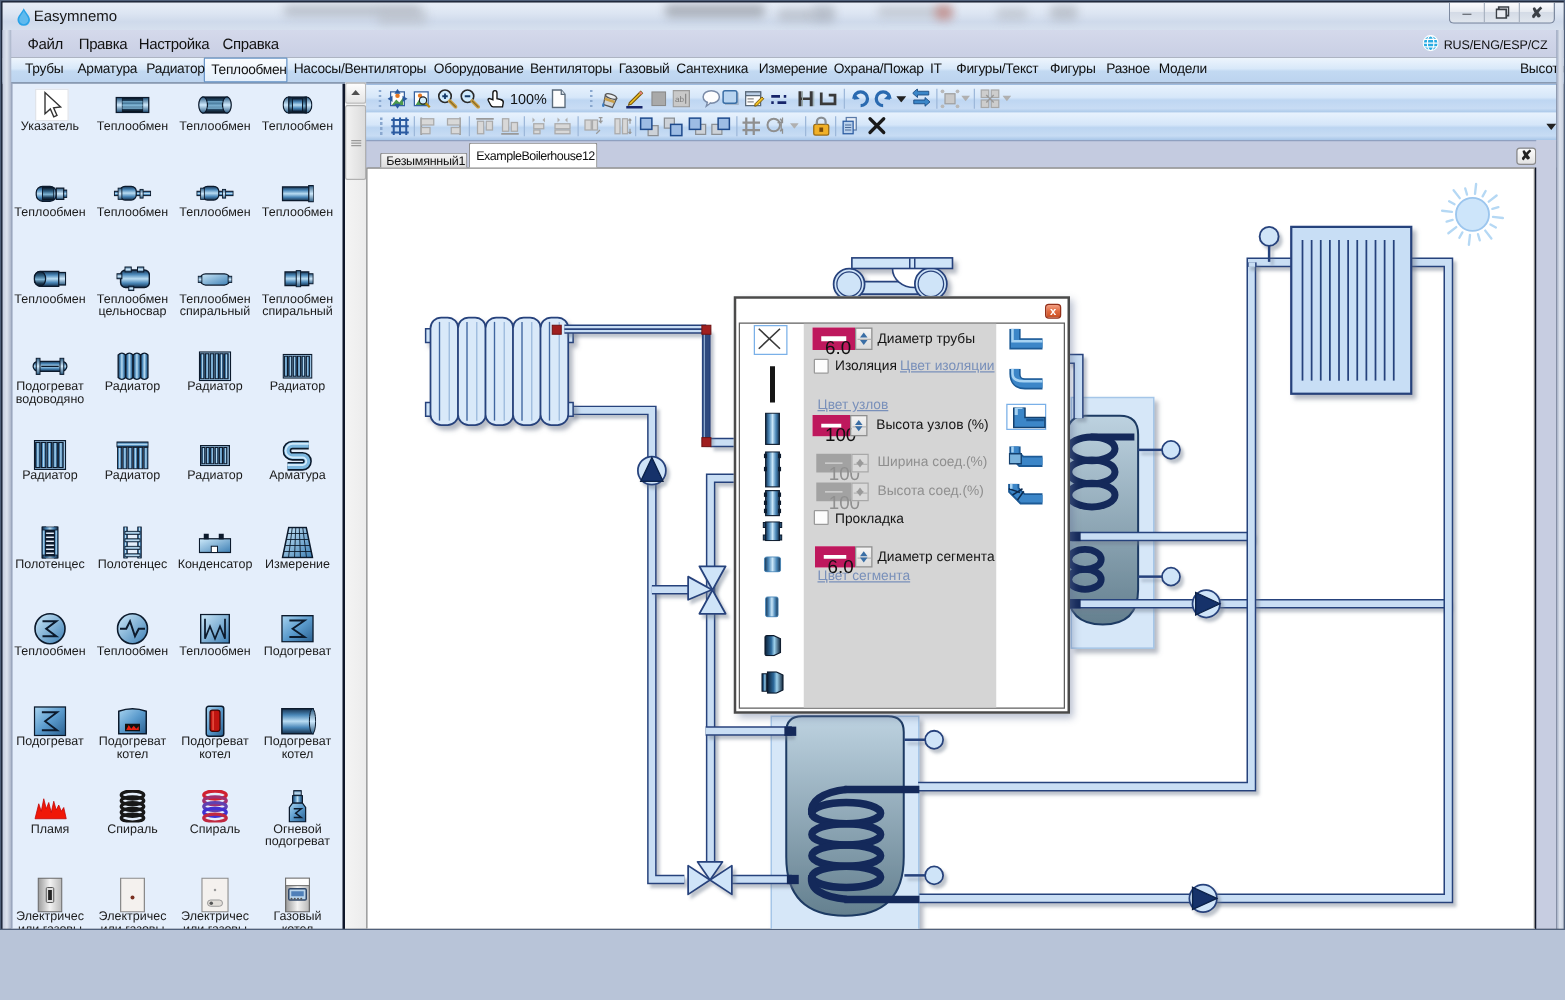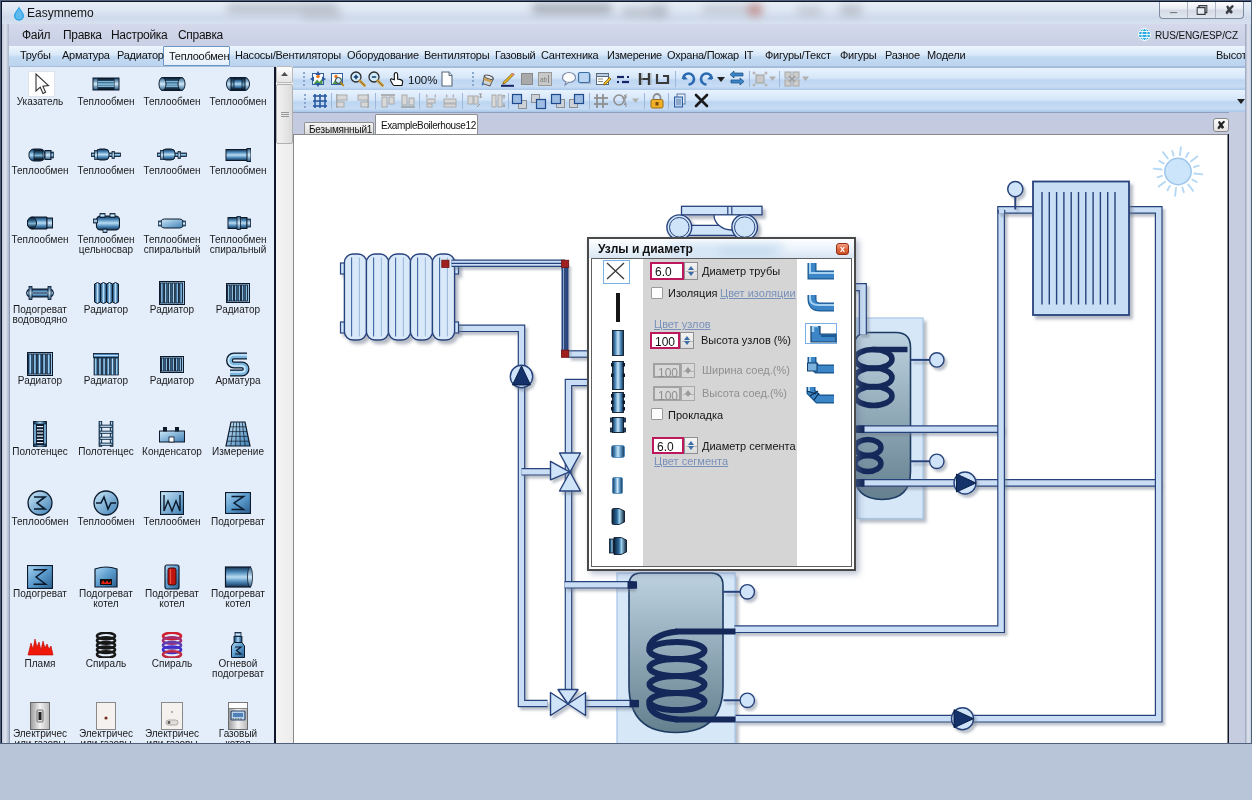--- a/index.html
+++ b/index.html
@@ -55,21 +55,21 @@
 
 #statusbar{position:absolute;left:1px;top:775px;width:1250px;height:17px;background:linear-gradient(180deg,#ccd2e6,#c2c8de)}
 #bframe{position:absolute;left:1px;top:792px;width:1250px;height:7px;background:linear-gradient(180deg,#8d99b1,#ccd4e4 40%,#b4bed2)}
 
 #dlg{position:absolute;left:586px;top:236px;width:269px;height:334px;background:#fff;border:2px solid #4a4a4a;box-shadow:3px 3px 6px rgba(100,115,150,.45);z-index:50}
 #dlgtitle{position:absolute;left:0;top:0;width:265px;height:19px;background:linear-gradient(180deg,#fdfeff,#e8f1fa 60%,#d8e5f2);overflow:hidden}
 #dlgtitle .txt{position:absolute;left:9px;top:3px;font-size:12px;font-weight:bold;color:#101010}
 #dlgclose{position:absolute;right:5px;top:4px;width:13px;height:12px;background:linear-gradient(180deg,#f4a084,#e06a40 50%,#c94e22);border:1px solid #93301a;border-radius:3px;color:#fff;font-size:9px;font-weight:bold;text-align:center;line-height:10px}
 #dlgbody{position:absolute;left:2px;top:19px;width:261px;height:309px;background:#fff;border:1px solid #5f5f5f}
 #dlggrey{position:absolute;left:51px;top:0px;width:154px;height:307px;background:#d5d5d5}
-.spin{position:absolute;background:#fff;border:2px solid #be185d;font-size:12px;color:#111;padding:1px 0 0 3px}
+.spin{position:absolute;background:#fff;border:7px solid #be185d;font-size:15px;color:#111;padding:1px 0 0 3px}
 .spbtn{position:absolute;width:14px;background:linear-gradient(180deg,#f4f4f4,#dcdcdc);border:1px solid #8f8f8f}
 .spbtn .u{position:absolute;left:3px;top:3px;width:0;height:0;border-left:3.5px solid transparent;border-right:3.5px solid transparent;border-bottom:4px solid #3a6ea5}
 .spbtn .d{position:absolute;left:3px;bottom:3px;width:0;height:0;border-left:3.5px solid transparent;border-right:3.5px solid transparent;border-top:4px solid #3a6ea5}
 .spbtn .mid{position:absolute;left:1px;top:50%;width:11px;height:1px;background:#b5b5b5}
 .dsp{background:#d9d9d9;border-color:#a2a2a2;color:#8f8f8f}
 .dspbtn{background:#d9d9d9;border-color:#a8a8a8}
 .dspbtn .u{border-bottom-color:#9a9a9a}
 .dspbtn .d{border-top-color:#9a9a9a}
 .dlbl{position:absolute;font-size:11px;color:#151515;white-space:nowrap}
 .glbl{color:#8f8f8f}
@@ -978,25 +978,20 @@
 <rect x="560" y="258.7" width="7.2" height="7.2" fill="#a01f1f" stroke="#6e1212" stroke-width="0.8"></rect>
 <rect x="560" y="348.6" width="7.2" height="7.2" fill="#a01f1f" stroke="#6e1212" stroke-width="0.8"></rect>
 </svg>
     </div>
   <div id="rstrip"></div>
   <div id="statusbar"></div>
   <div id="lframe"></div>
   <div id="rframe"></div>
   <div id="bframe"></div>
   <div id="dlg">
-    <div id="dlgtitle">
-      <div class="blob" style="left:80px;top:4px;width:115px;height:12px;background:#cfe2f4;opacity:.8"></div>
-      <div class="blob" style="left:130px;top:9px;width:55px;height:8px;background:#bcd6ee;opacity:.7"></div>
-      <div class="txt">Узлы и диаметр</div>
-    </div>
     <div id="dlgclose">x</div>
     <div id="dlgbody">
         <div id="dlggrey"></div>
 <div id="selnode"></div>
 <svg class="svgabs" style="left:14px;top:3px" width="19" height="18" viewBox="0 0 19 18">
           <path d="M1 1 L18 17 M18 1 L1 17" stroke="#3a3a3a" stroke-width="1.3" fill="none"></path>
         </svg>
 <div style="position:absolute;left:24px;top:34px;width:3.5px;height:29px;background:#151515"></div>
 <svg class="svgabs" style="left:18.5px;top:71px" width="14" height="27" viewBox="0 0 14 27">
           <defs>

